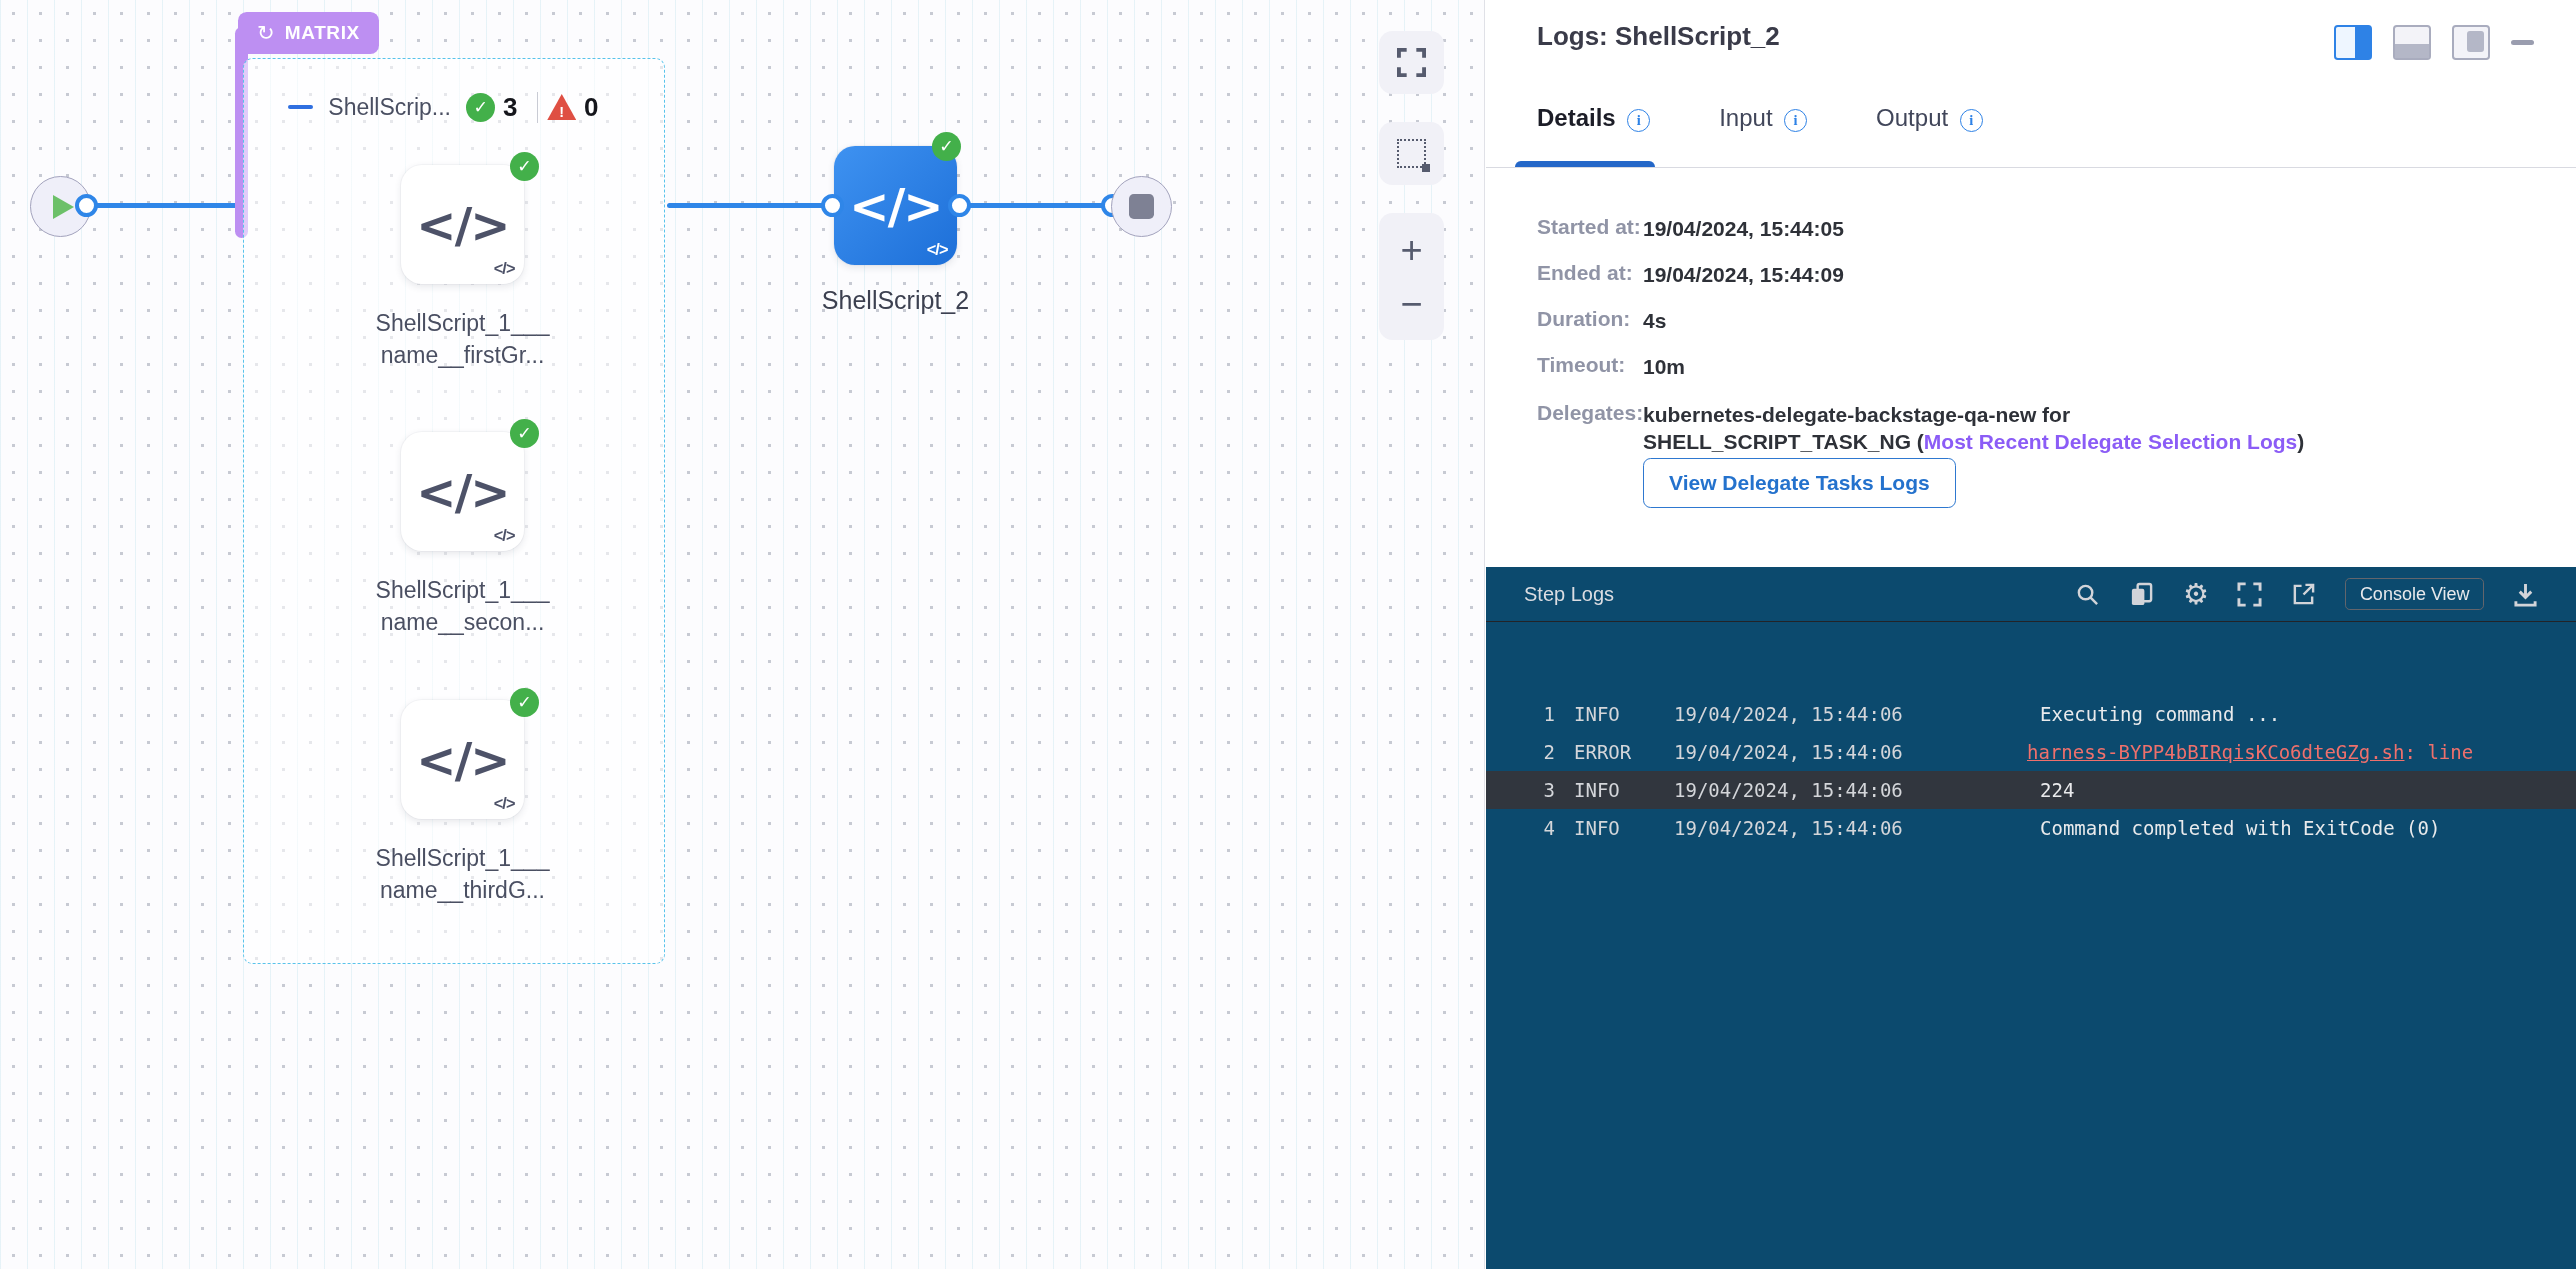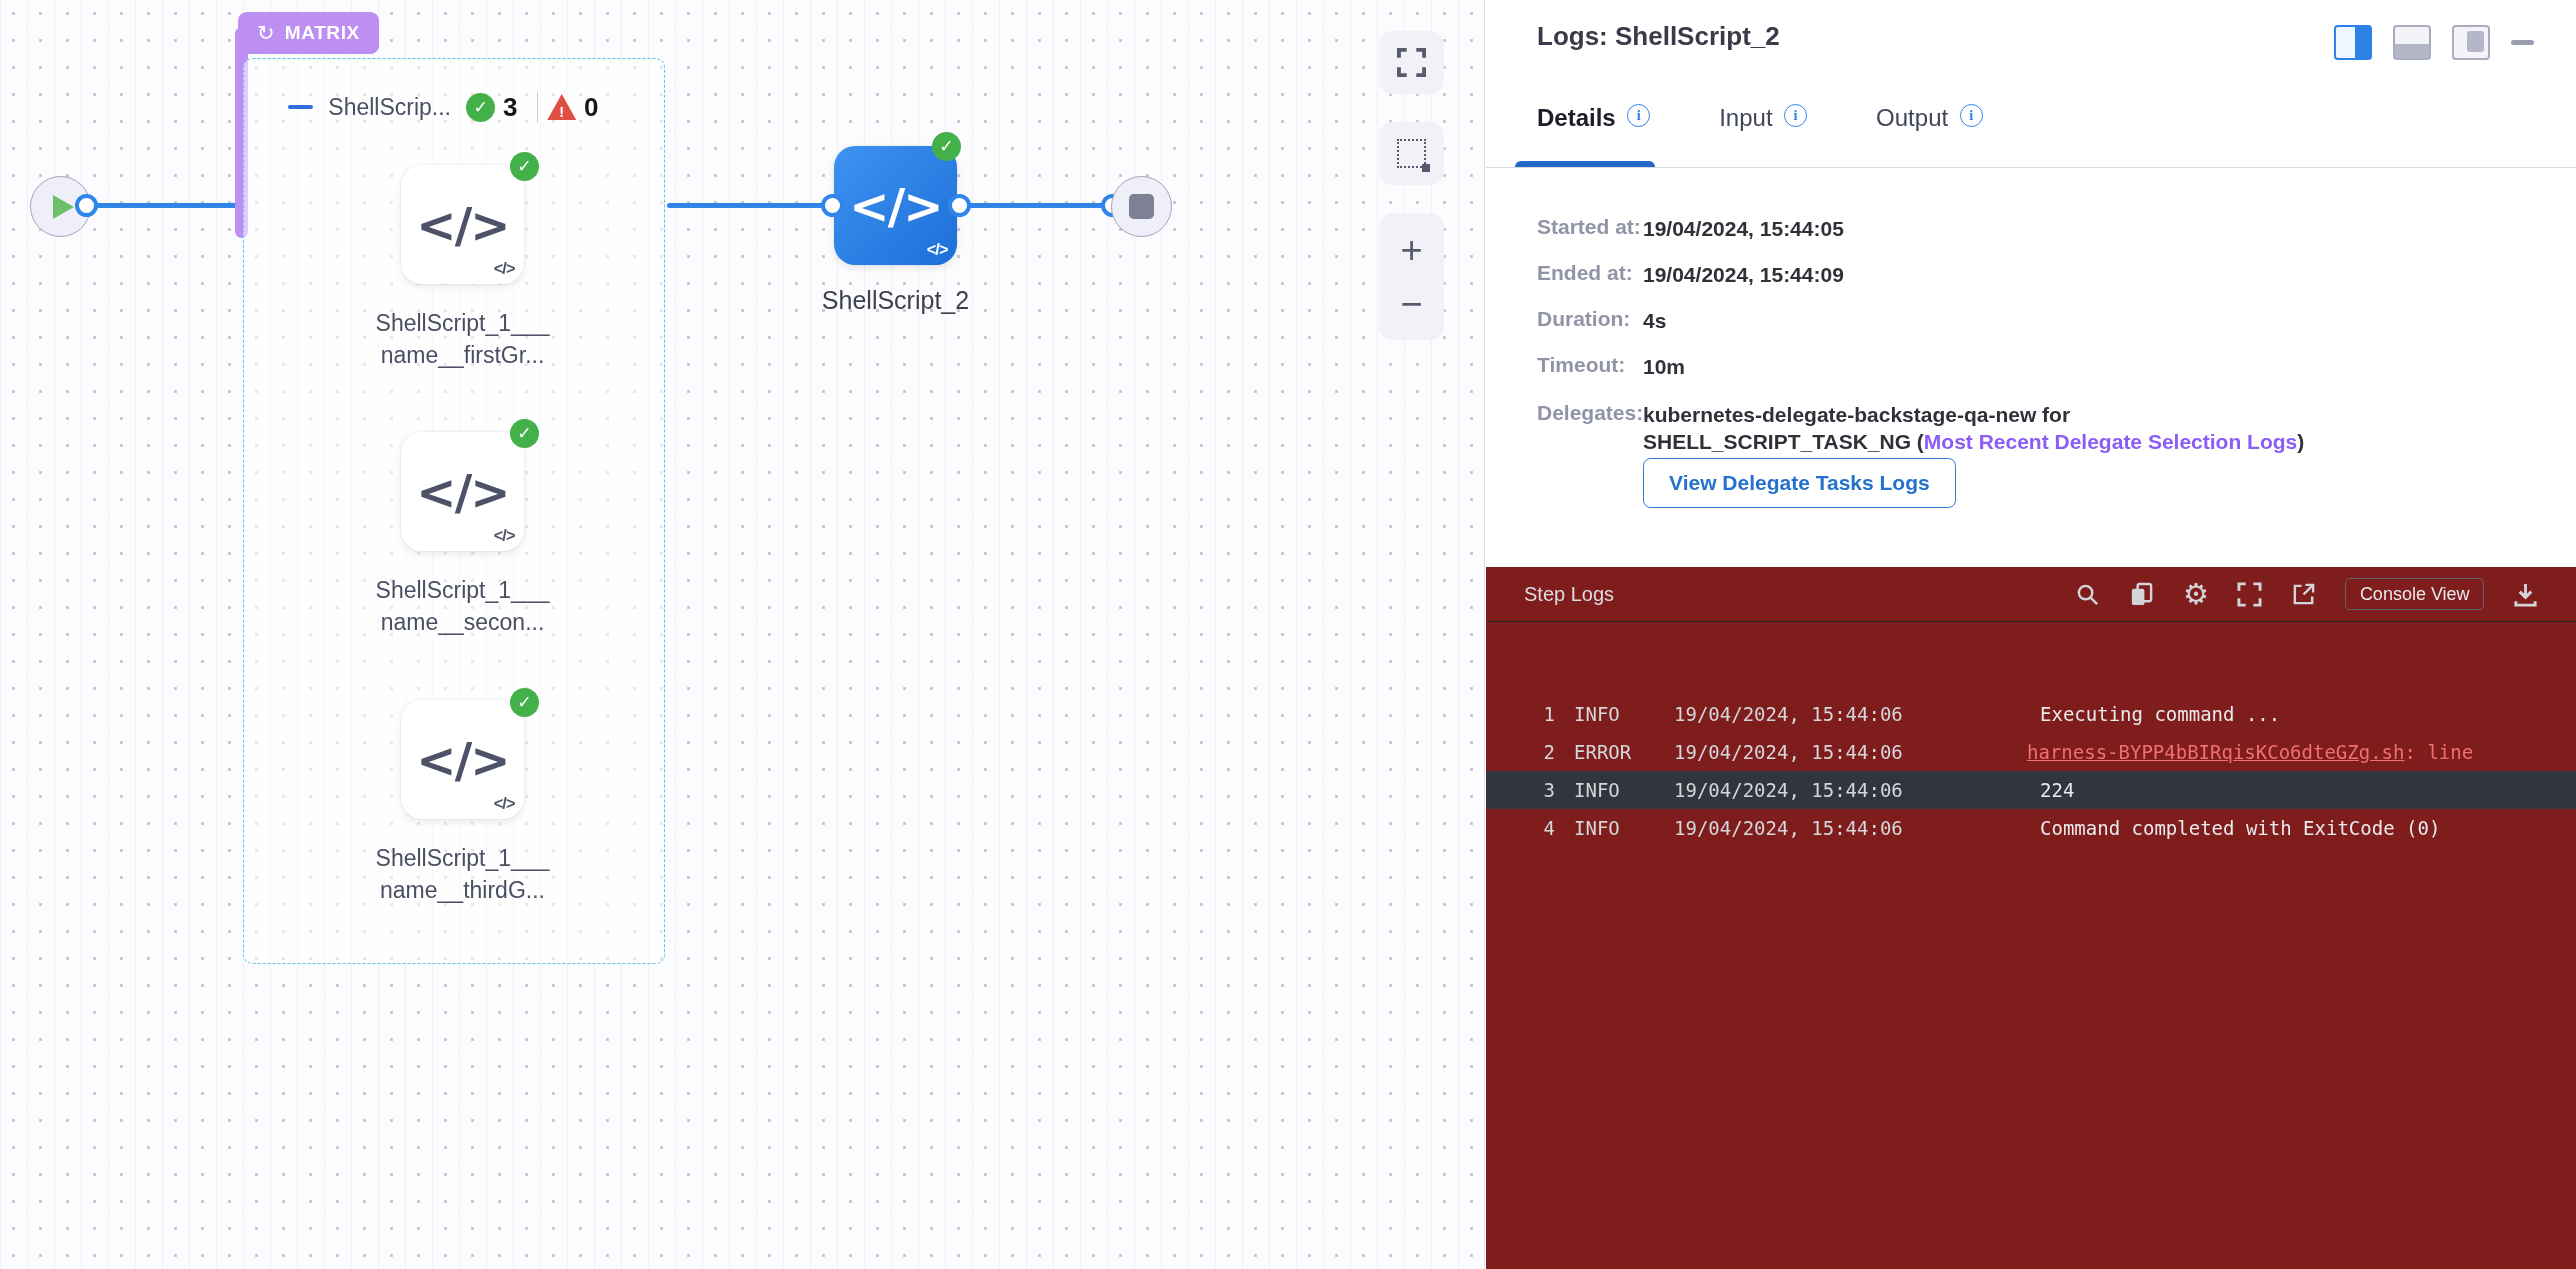--- a/index.html
+++ b/index.html
@@ -57,34 +57,34 @@
   .lay-icon { width:38px; height:35px; border-radius:3.8px; position:relative; }
   .lay-right { border:2.9px solid #2e82e6; background:#eef6ff; }
   .lay-right::after { content:""; position:absolute; right:0; top:0; width:45%; height:100%; background:#2e82e6; }
   .lay-bottom { border:2.9px solid #a9acbe; background:#f3f3f8; }
   .lay-bottom::after { content:""; position:absolute; left:0; bottom:0; width:100%; height:45%; background:#b4b7c7; }
   .lay-float { border:2.9px solid #a9acbe; background:#f3f3f8; }
   .lay-float::after { content:""; position:absolute; right:3.8px; top:3.8px; width:17.3px; height:21px; background:#b4b7c7; border-radius:2.9px; }
   .min-dash { width:23px; height:4.8px; background:#9a9daf; border-radius:2.9px; }
 
   .tabs { position:absolute; left:51px; top:104px; display:flex; gap:69px; }
-  .tab { display:flex; align-items:flex-start; gap:11.5px; font-size:24px; color:#41465a; cursor:pointer; }
+  .tab { display:flex; align-items:flex-end; gap:11.5px; font-size:24px; color:#41465a; cursor:pointer; }
   .tab.active { font-weight:bold; color:#1c1d27; }
   .info-i { width:23px; height:23px; border-radius:50%; border:1.9px solid #2e82e6; color:#2e82e6; font-size:14.4px; font-weight:bold; display:flex; align-items:center; justify-content:center; font-family:"Liberation Serif",serif; }
   .tab-underline { position:absolute; left:29px; top:161px; width:140px; height:6.7px; background:#2467c8; border-radius:5.8px 5.8px 0 0; }
   .tabs-border { position:absolute; left:0; top:167px; width:1090px; height:1px; background:#d9dae1; }
 
   .detail-row { position:absolute; left:51px; display:flex; }
   .d-label { width:106px; font-size:21px; font-weight:600; color:#9094a6; }
   .d-value { font-size:21px; font-weight:bold; color:#2e3138; line-height:27px; }
   .d-link { color:#8b5cf6; font-weight:bold; text-decoration:none; }
   .delegate-btn { position:absolute; left:157px; top:458px; height:50px; padding:0 25px; background:#fff; border:1.9px solid #2e78d0; border-radius:7.7px; color:#2472cd; font-size:21px; font-weight:600; display:flex; align-items:center; cursor:pointer; }
 
   
-  #logs { position:absolute; left:1486px; top:567px; width:1090px; height:703px; background:#7f1d1d; overflow:hidden; }
+  #logs { position:absolute; left:1486px; top:567px; width:1090px; height:703px; background:#0c4a6e; overflow:hidden; }
   .logs-header { height:55px; display:flex; align-items:center; border-bottom:1px solid #222328; padding:0 38px 0 38px; }
   .logs-title { font-size:20px; color:#dcdde2; }
   .logs-tools { margin-left:auto; display:flex; align-items:center; gap:29px; }
   .ltool { width:25px; height:25px; display:flex; align-items:center; justify-content:center; color:#d2d4d9; }
   .gear { font-size:29px; line-height:25px; }
   .console-btn { border:1.9px solid #63656c; border-radius:4.8px; padding:4.8px 13.4px; color:#e8e9ec; font-size:18px; white-space:nowrap; cursor:pointer; }
   .log-rows { position:absolute; left:0; top:128px; width:100%; font-family:"DejaVu Sans Mono","Liberation Mono",monospace; font-size:19px; color:#e9eaec; }
   .log-row { height:38px; line-height:38px; display:flex; white-space:nowrap; }
   .log-row.hl { background:#31363e; }
   .lnum { width:21px; margin-left:48px; text-align:right; color:#d4d6da; }

